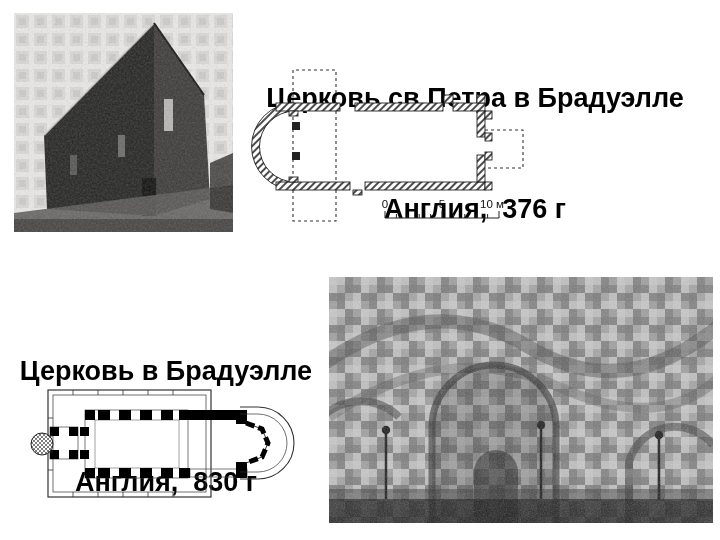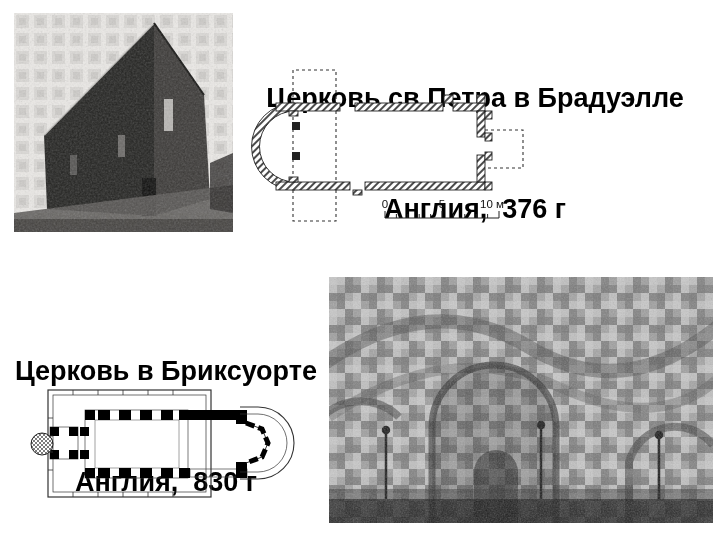--- a/index.html
+++ b/index.html
@@ -124,21 +124,21 @@
           <line x1="251" y1="147" x2="251" y2="154"></line>
         </g>
         <text class="scale-label" x="137" y="144" text-anchor="middle">0</text>
         <text class="scale-label" x="194" y="144" text-anchor="middle">5</text>
         <text class="scale-label" x="232" y="144" text-anchor="start">10 м</text>
       </g>
     </svg>
   </figure>
 
   <div class="title title-brixworth">
-    <div>Церковь в Бриксуорте</div>
+    <div>Церковь в Брадуэлле</div>
     <div>Англия,  830 г</div>
   </div>
 
   <figure class="plan-brixworth">
     <svg viewBox="0 0 280 125">
       <defs>
         <pattern id="xhatch" width="4" height="4" patternUnits="userSpaceOnUse">
           <rect width="4" height="4" fill="#fff"></rect>
           <path d="M0,0 l4,4 M4,0 l-4,4" stroke="#444" stroke-width="0.7"></path>
         </pattern>

